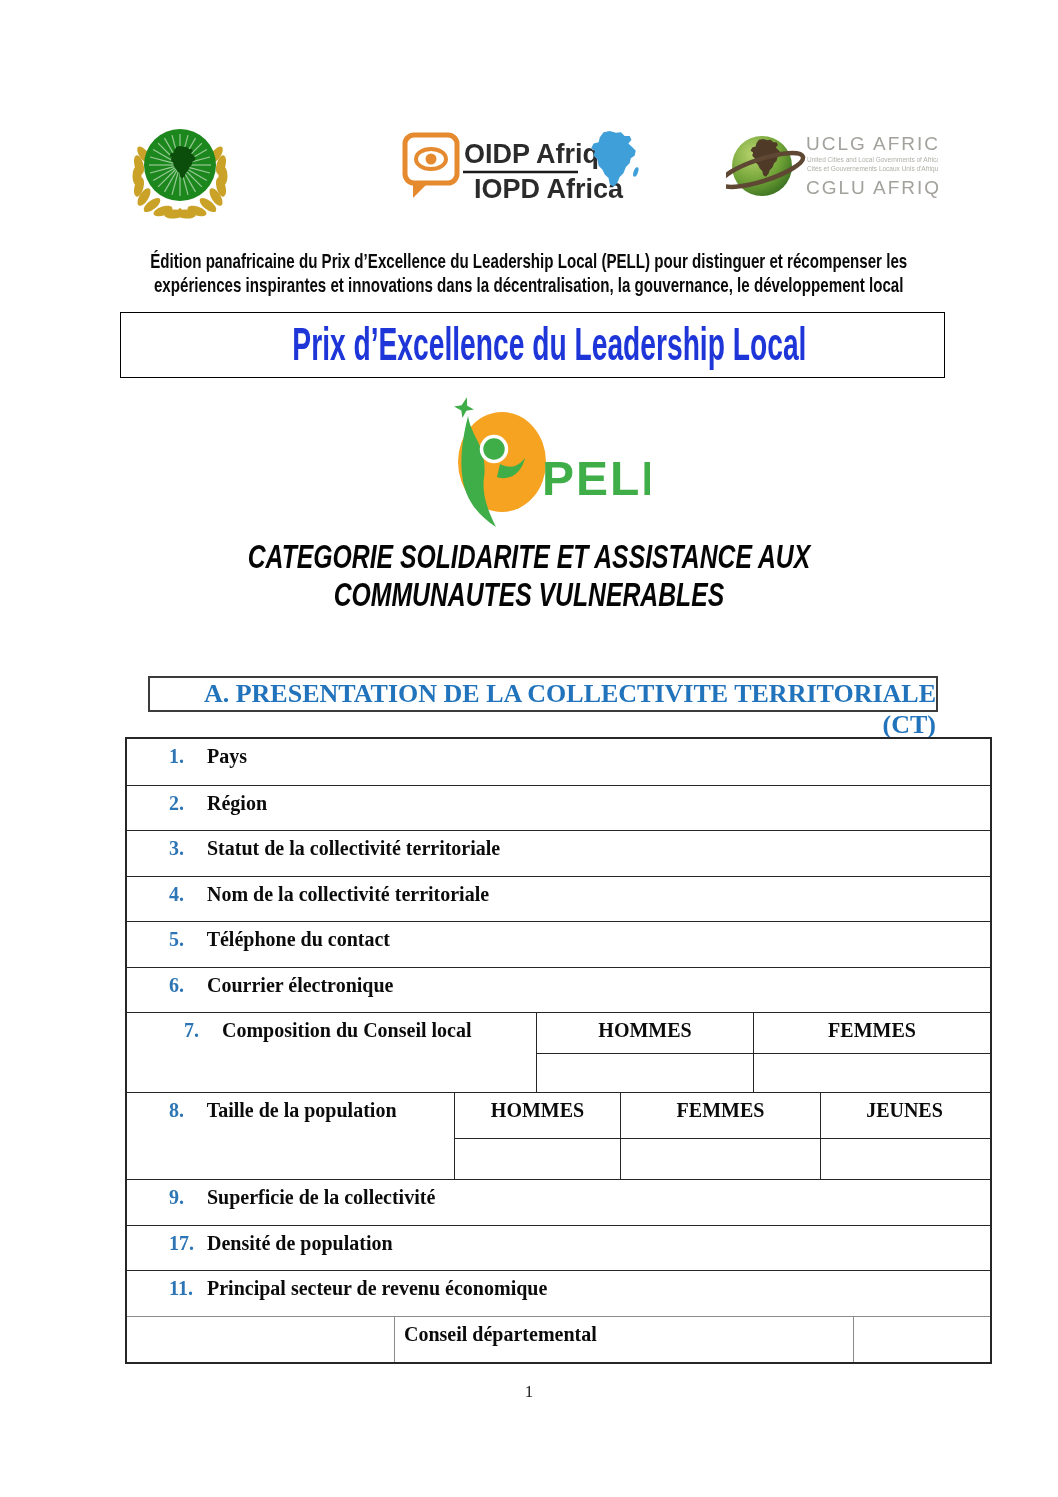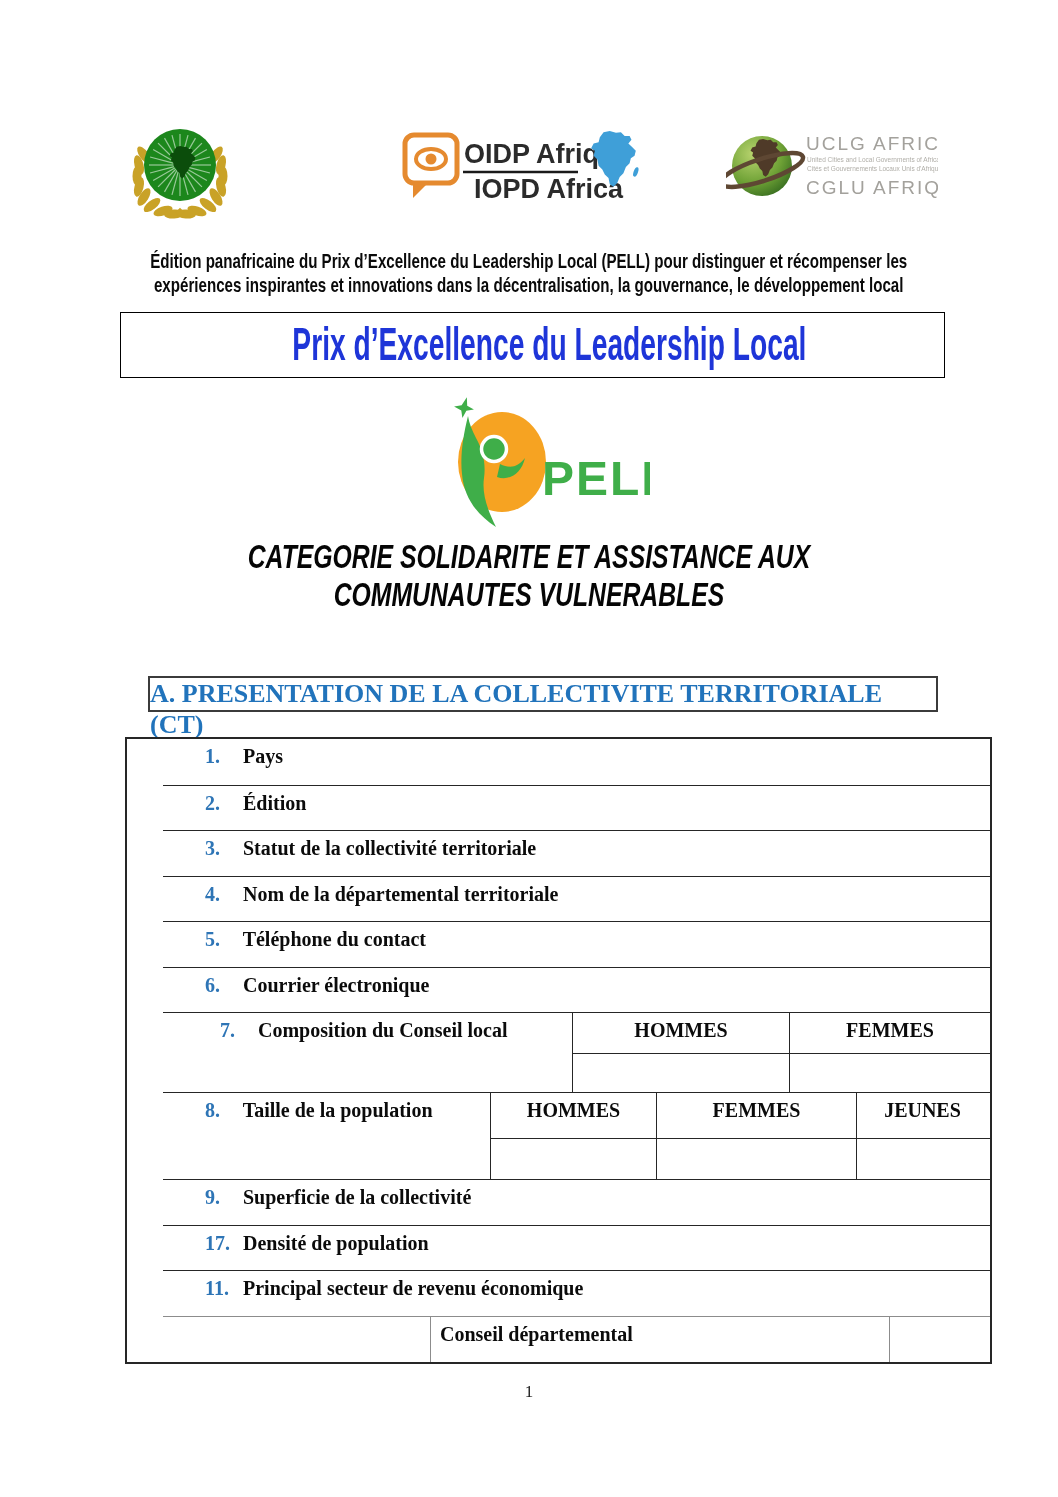--- a/index.html
+++ b/index.html
@@ -26,29 +26,29 @@
                     font-weight:bold;font-size:47px;line-height:62px;color:#1E35D8;}
 
   .pell-logo{position:absolute;left:430px;top:394px;}
 
   .category{position:absolute;left:0;top:538px;width:100%;text-align:center;
             font-family:"Liberation Sans", sans-serif;font-weight:bold;font-style:italic;
             font-size:33px;line-height:38px;color:#050505;}
   .category .cond{transform:scaleX(0.75);}
 
   .section-box{position:absolute;left:148px;top:676px;width:790px;height:36px;
-               border:2px solid #3b3b3b;text-align:left;box-sizing:border-box;}
+               border:2px solid #3b3b3b;text-align:right;box-sizing:border-box;}
   .section-box span{font-family:"Liberation Serif", serif;font-weight:bold;font-size:26px;
                     line-height:31px;color:#2173BB;}
 
   
   .ct-table{position:absolute;left:125px;top:737px;width:867px;box-sizing:border-box;
             border:2px solid #262626;font-family:"Liberation Serif", serif;font-weight:bold;
             font-size:20px;color:#0b0b0b;}
-  .trow{box-sizing:border-box;border-top:1px solid #262626;position:relative;margin-left:36px;}
+  .trow{box-sizing:border-box;border-top:1px solid #262626;position:relative;}
   .trow:first-child{border-top:none;}
   .simple{height:45.5px;padding:6px 8px 0 42px;}
   .num{display:inline-block;min-width:33px;color:#2E75B6;}
   .lbl{color:#0b0b0b;}
 
   .row7{height:80px;display:grid;grid-template-columns:394px 217px 1fr;grid-template-rows:40px 40px;padding-left:15px;}
   .row8{height:87px;display:grid;grid-template-columns:327px 166px 200px 1fr;grid-template-rows:45px 42px;}
   .gcell{box-sizing:border-box;padding:6px 6px 0 42px;}
   .gspan{grid-row:1/3;}
   .ghead{text-align:center;padding:6px 4px 0 4px;border-left:1px solid #262626;}
@@ -189,29 +189,29 @@
   </div>
 
   <div class="ct-table">
 
     <div class="trow simple">
       <span class="num">1.</span>
       <span class="lbl">Pays</span>
     </div>
     <div class="trow simple">
       <span class="num">2.</span>
-      <span class="lbl">Édition</span>
+      <span class="lbl">Région</span>
     </div>
     <div class="trow simple">
       <span class="num">3.</span>
       <span class="lbl">Statut de la collectivité territoriale</span>
     </div>
     <div class="trow simple">
       <span class="num">4.</span>
-      <span class="lbl">Nom de la départemental territoriale</span>
+      <span class="lbl">Nom de la collectivité territoriale</span>
     </div>
     <div class="trow simple">
       <span class="num">5.</span>
       <span class="lbl">Téléphone du contact</span>
     </div>
     <div class="trow simple">
       <span class="num">6.</span>
       <span class="lbl">Courrier électronique</span>
     </div>
 

